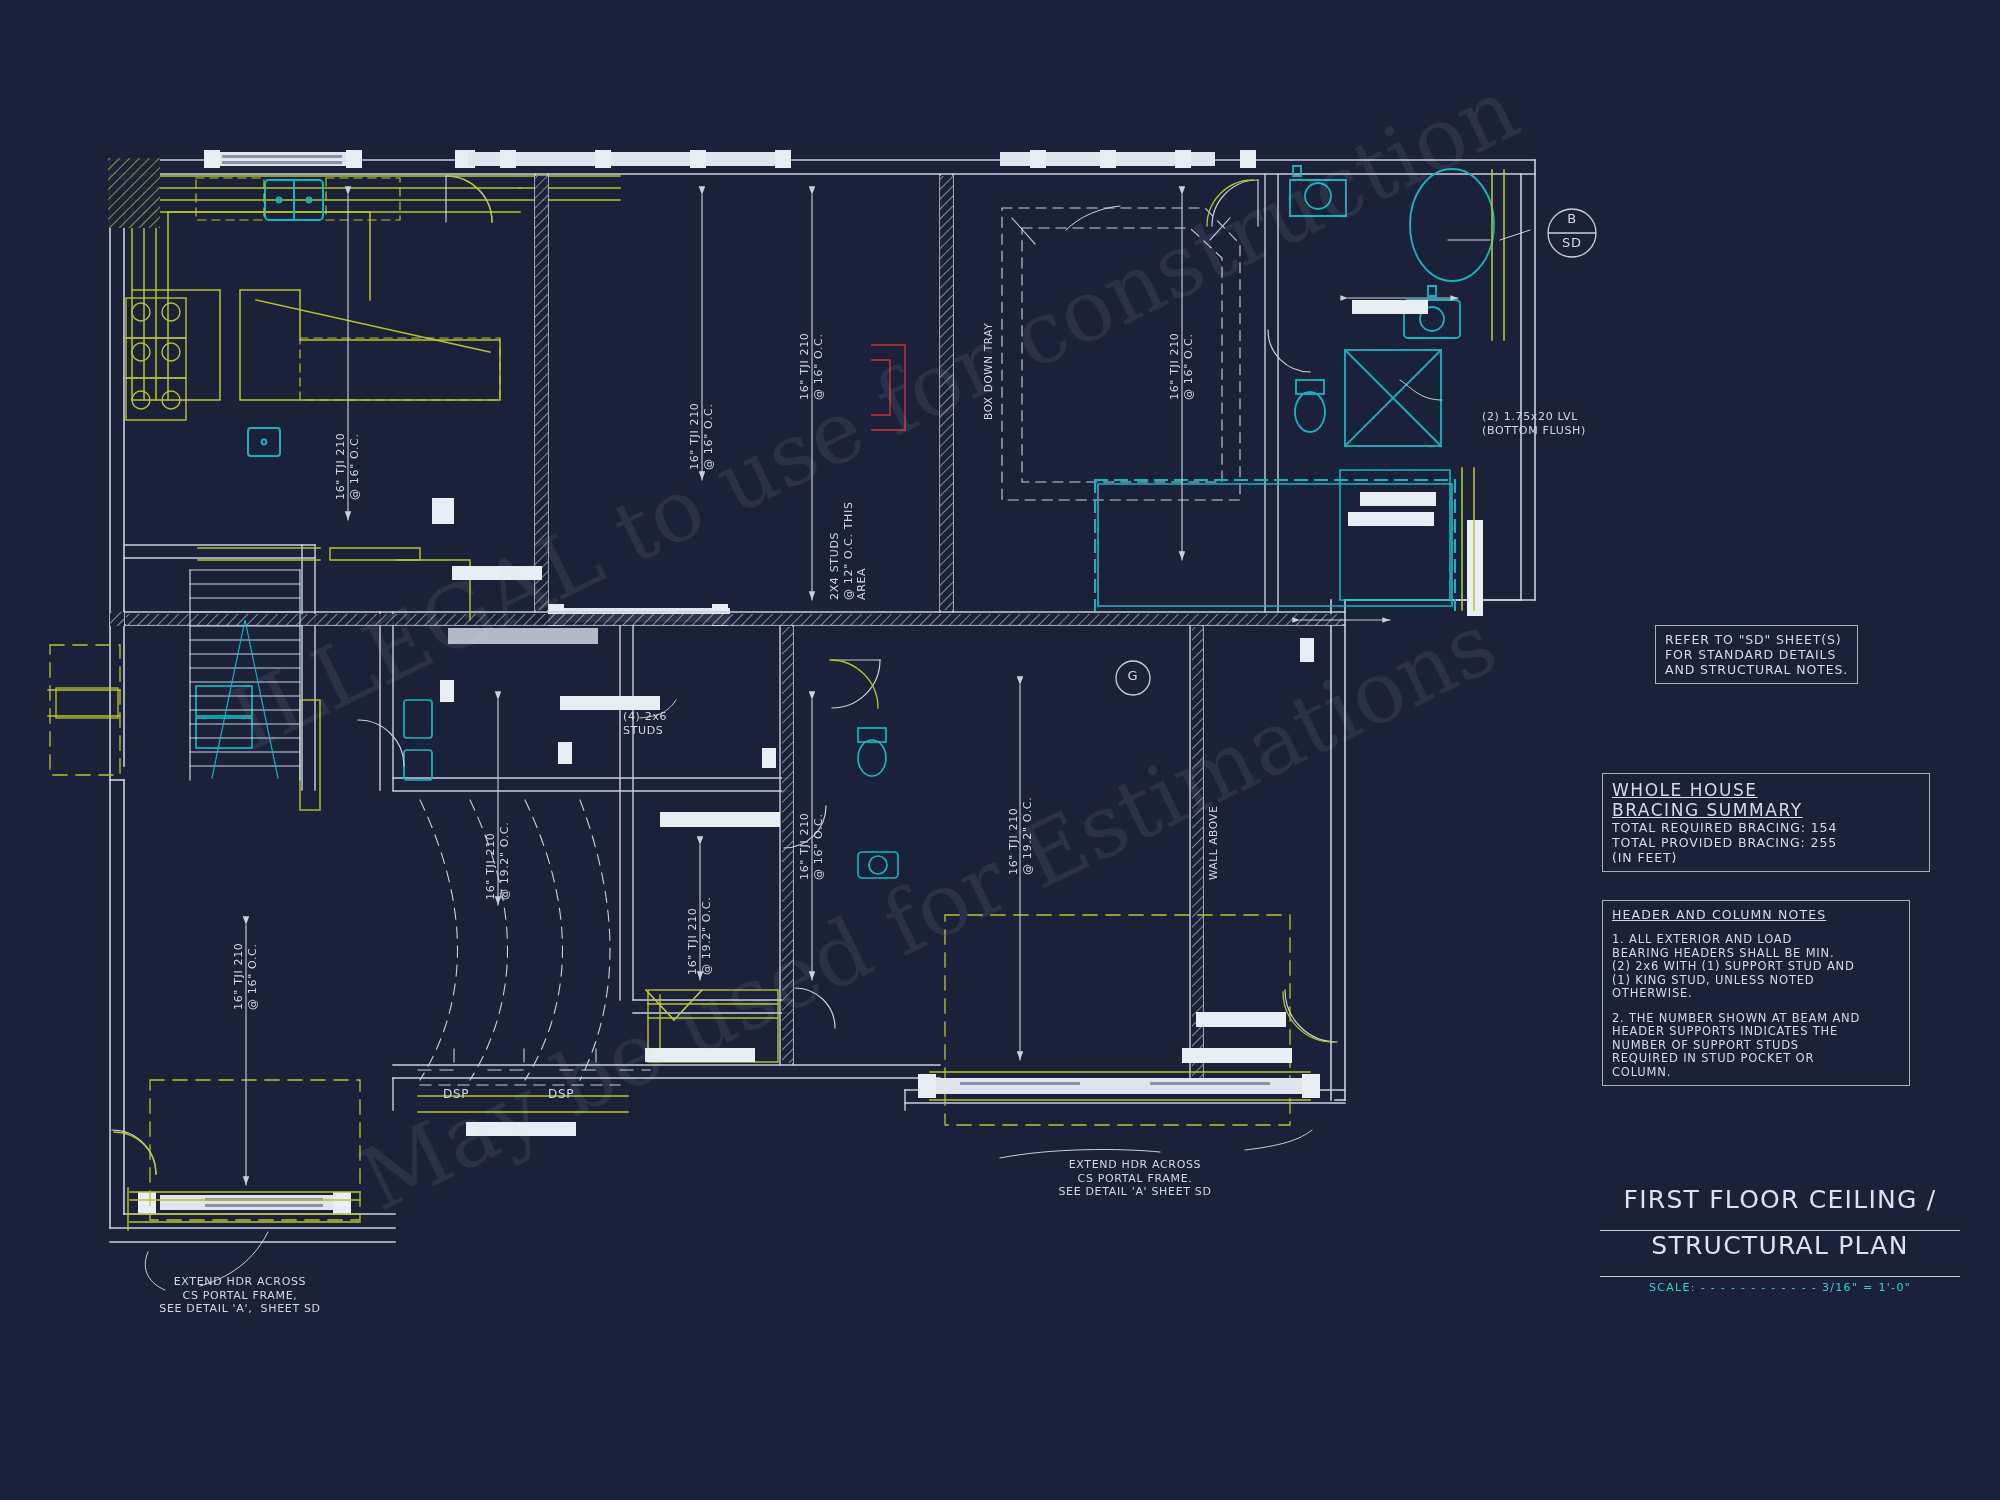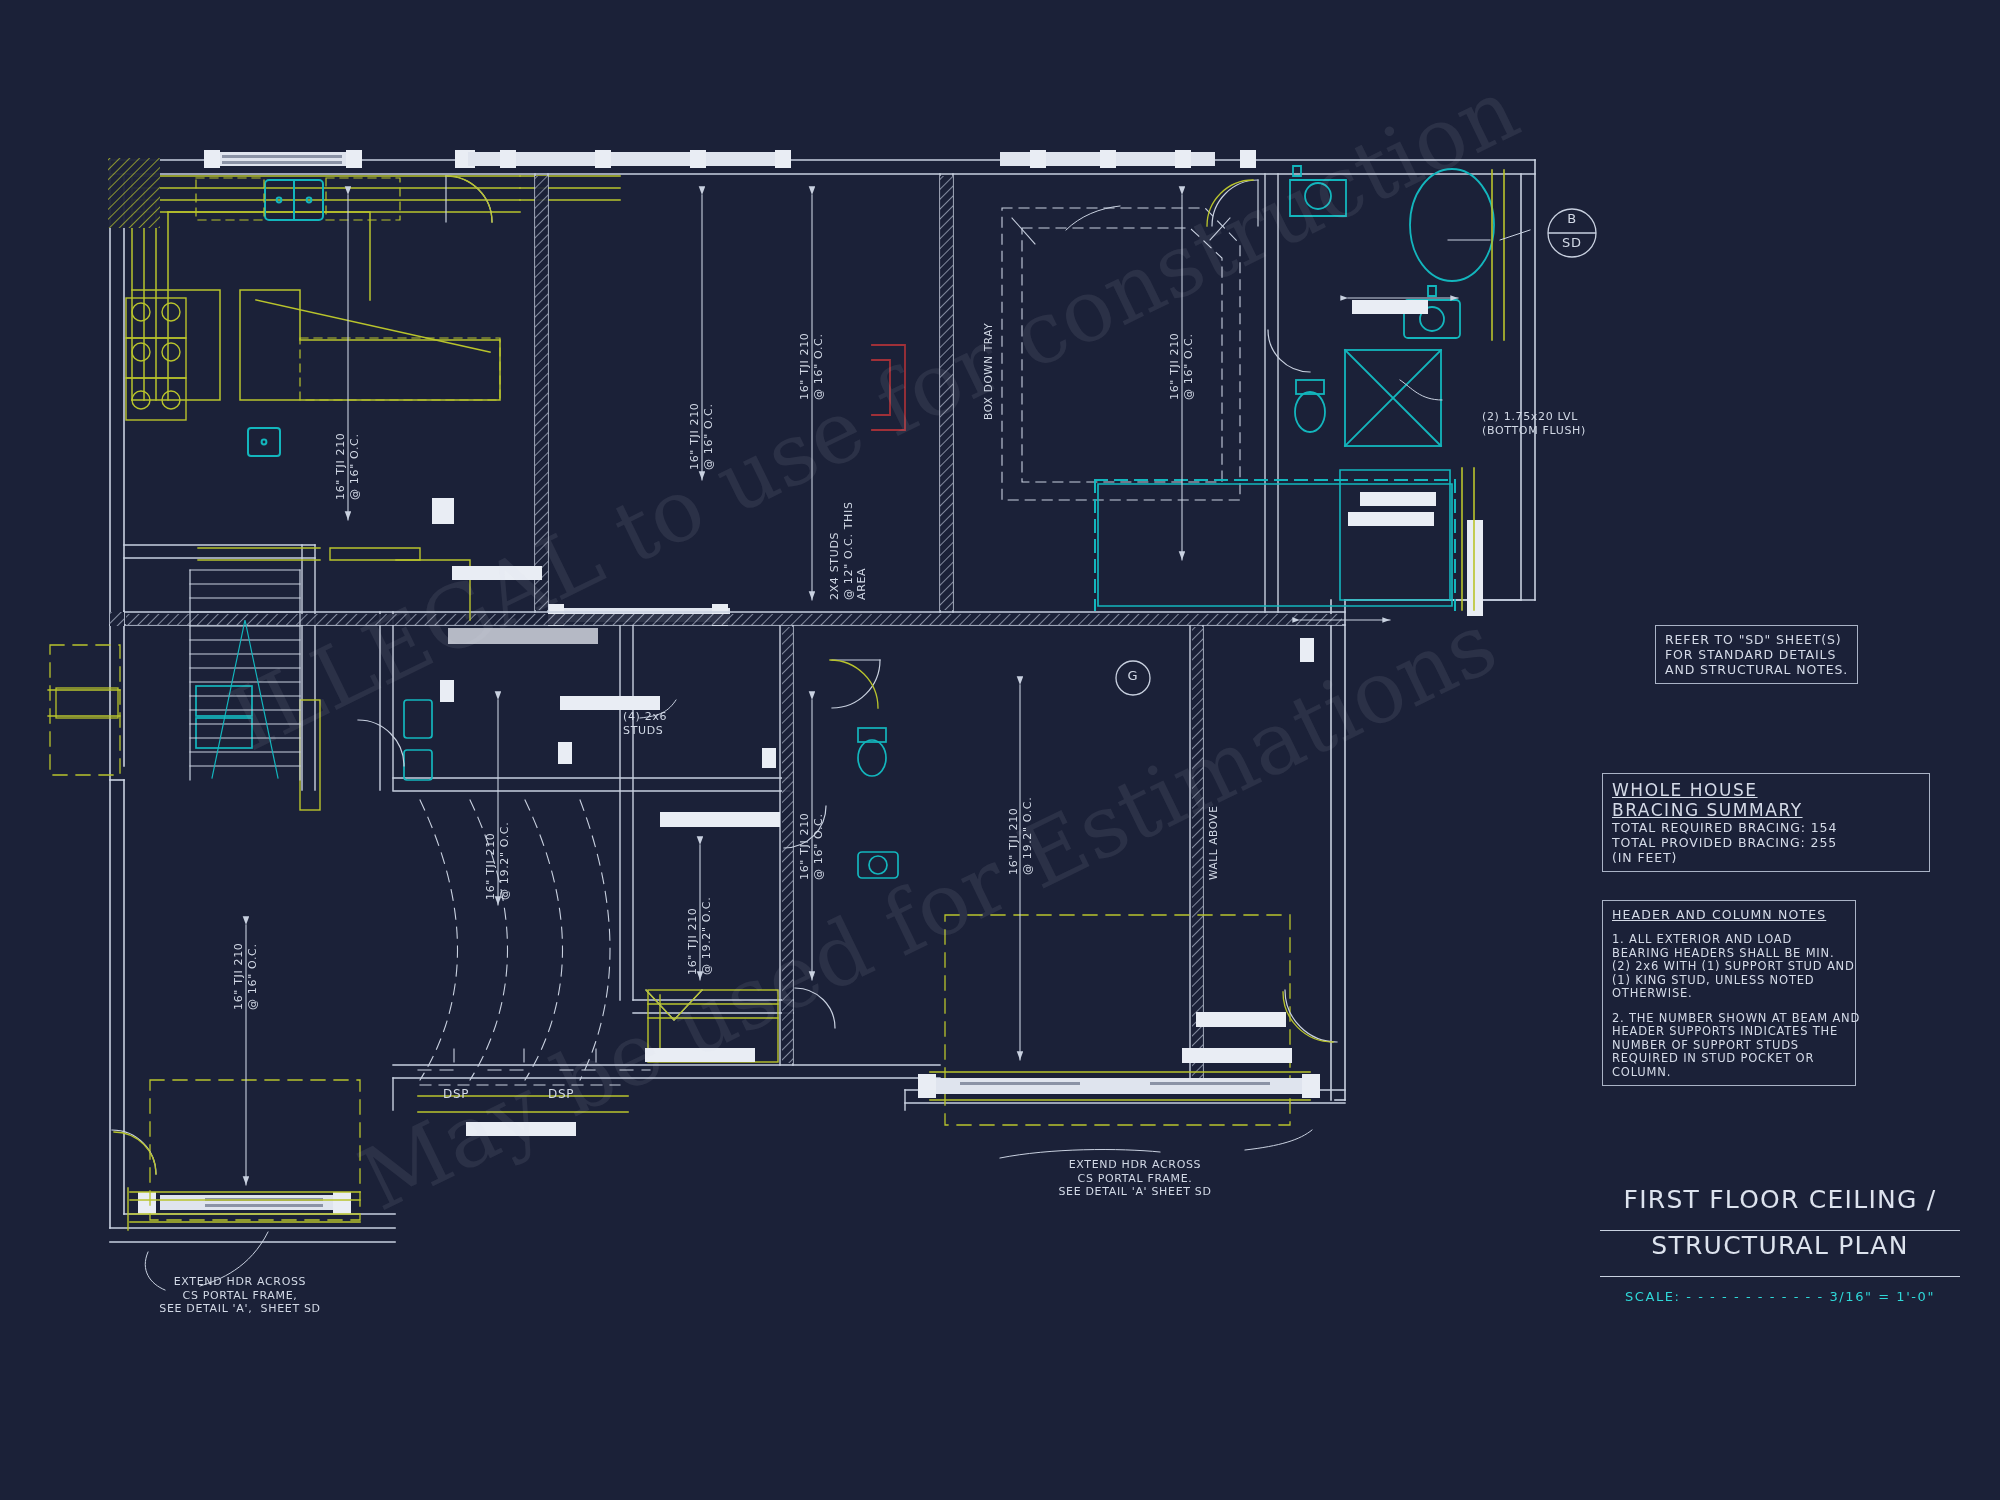--- a/index.html
+++ b/index.html
@@ -17,21 +17,21 @@
   .txt{font-family:"DejaVu Sans","Liberation Sans",sans-serif;
        letter-spacing:.07em;color:#d5dbe8;white-space:pre;}
 
   .t9{font-size:11.5px;line-height:13.5px;}
   .t10{font-size:12.5px;line-height:15px;}
   .t13{font-size:17px;line-height:20px;}
 
   .title-wrap{position:absolute;left:1600px;top:1185px;width:360px;text-align:center;}
   .title-line{color:#dde3ee;font-size:25px;letter-spacing:.05em;
               border-bottom:1.4px solid #c9d1e0;padding-bottom:16px;white-space:nowrap;}
-  .scale-line{color:#2fd8d8;font-size:13px;letter-spacing:.12em;margin-top:12px;}
+  .scale-line{color:#2fd8d8;font-size:11px;letter-spacing:.12em;margin-top:4px;}
 
   .notes-wrap{position:absolute;left:1622px;top:1330px;color:#cfd6e4;}
   .notes-wrap .nh{text-decoration:underline;font-size:12.5px;letter-spacing:.08em;}
   .notes-wrap .nl{font-size:12.5px;letter-spacing:.05em;line-height:17px;white-space:nowrap;}
   .sq{display:inline-block;width:8px;height:8px;background:#d5dbe8;vertical-align:middle;margin:0 3px;}
 
   
   .plan-note{position:absolute;color:#d2d9e6;font-size:11px;letter-spacing:.06em;
              line-height:13.5px;white-space:pre;}
   .plan-note.c{text-align:center;}
@@ -500,21 +500,21 @@
   <div class="panel" style="left:1602px;top:773px;width:328px;">
     <div class="box">
       <div class="txt t13 hdr">WHOLE HOUSE</div>
       <div class="txt t13 hdr">BRACING SUMMARY</div>
       <div class="txt t10">TOTAL REQUIRED BRACING: 154</div>
       <div class="txt t10">TOTAL PROVIDED BRACING: 255</div>
       <div class="txt t10">(IN FEET)</div>
     </div>
   </div>
 
-  <div class="panel" style="left:1602px;top:900px;width:254px;">
+  <div class="panel" style="left:1602px;top:900px;width:308px;">
     <div class="box">
       <div class="txt t10 hdr">HEADER AND COLUMN NOTES</div>
       <div style="height:11px"></div>
       <div class="txt t9">1. ALL EXTERIOR AND LOAD</div>
       <div class="txt t9">BEARING HEADERS SHALL BE MIN.</div>
       <div class="txt t9">(2) 2x6 WITH (1) SUPPORT STUD AND</div>
       <div class="txt t9">(1) KING STUD, UNLESS NOTED</div>
       <div class="txt t9">OTHERWISE.</div>
       <div style="height:11px"></div>
       <div class="txt t9">2. THE NUMBER SHOWN AT BEAM AND</div>

